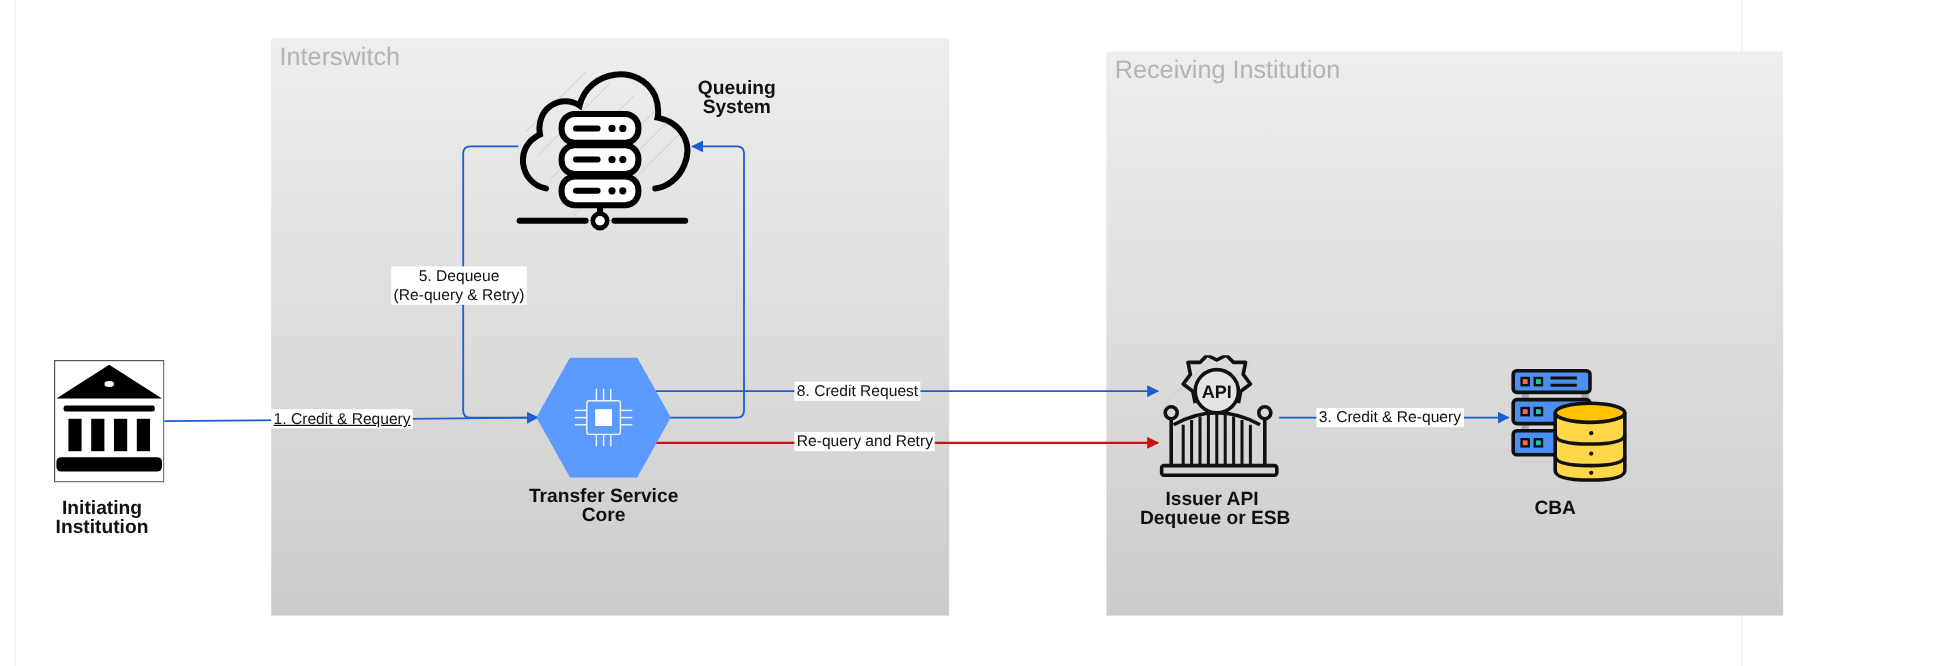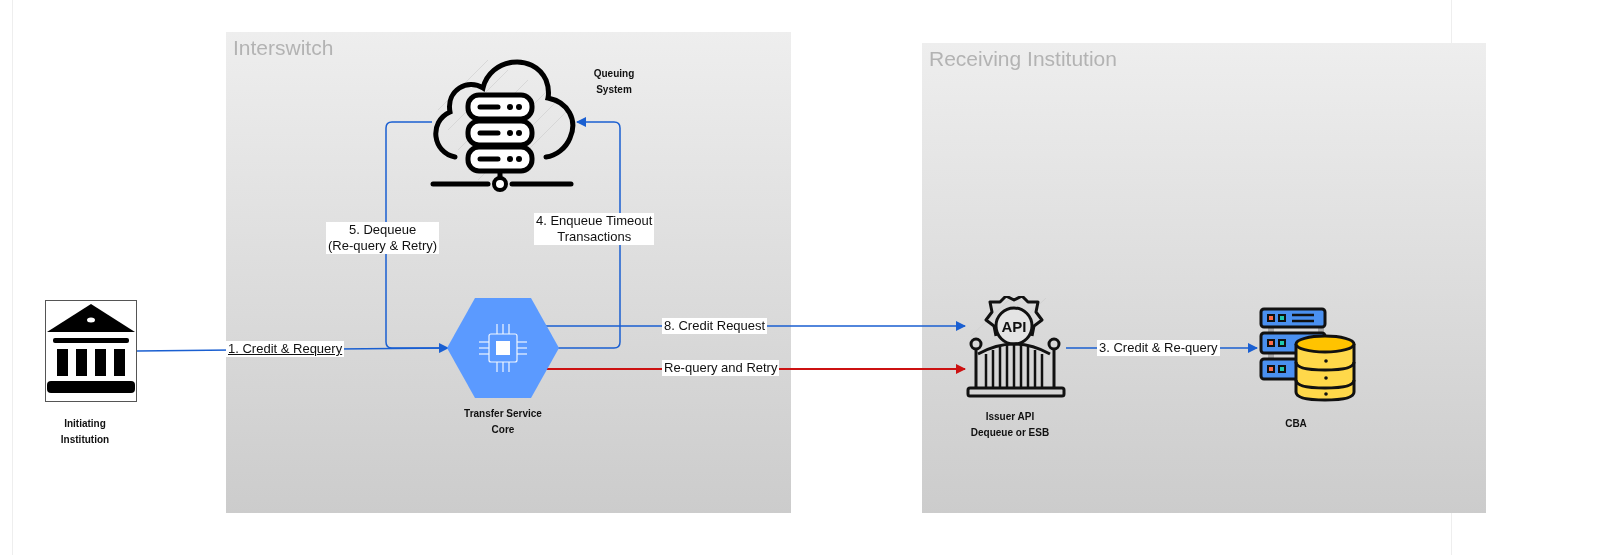--- a/index.html
+++ b/index.html
@@ -1,21 +1,21 @@
 <!DOCTYPE html>
 <html><head>
 <meta charset="utf-8">
 <style>
   html, body { margin:0; padding:0; background:#ffffff; }
   body { width:1623px; height:555px; position:relative; overflow:hidden; font-family:"Liberation Sans", sans-serif; }
   .canvas { position:absolute; left:0; top:0; width:1623px; height:555px;padding-left:36px; }
   .frame-line { position:absolute; top:0; width:1px; height:555px; background:#eeeeee; }
   .container { position:absolute; background:linear-gradient(#eeeeee, #cccccc); }
   .container-title { position:absolute; left:7px; top:4px; font-size:21px; color:#b3b3b3; white-space:nowrap; }
-  .node-label { position:absolute; font-size:10px; font-weight:bold; color:#111; text-align:center; line-height:16px; white-space:nowrap; }
+  .node-label { position:absolute; font-size:16px; font-weight:bold; color:#111; text-align:center; line-height:16px; white-space:nowrap; }
   .edge-label { position:absolute; background:#ffffff; font-size:13px; color:#111; text-align:center; line-height:16px; padding:0 2px; white-space:nowrap; }
   svg.edges { position:absolute; left:0; top:0; }
   .icon { position:absolute; }
 </style>
 </head>
 <body>
 
 <div class="canvas">
   <div class="frame-line" style="left:12px;"></div>
   <div class="frame-line" style="left:1451px;"></div>
@@ -185,21 +185,17 @@
     <circle cx="68" cy="55" r="1.8" fill="#111"></circle>
       <circle cx="68" cy="72" r="1.8" fill="#111"></circle>
       <circle cx="68" cy="88" r="1.8" fill="#111"></circle>
   </svg>
   <div class="node-label" style="left:1266px; top:416px; width:60px;">CBA</div>
 
   <div class="edge-label" style="left:226px; top:341px;text-decoration:underline;">1. Credit &amp; Requery</div>
   <div class="edge-label" style="left:662px; top:318px;">8. Credit  Request</div>
   <div class="edge-label" style="left:662px; top:360px;">Re-query and Retry</div>
   <div class="edge-label" style="left:1097px; top:340px;">3. Credit &amp; Re-query</div>
-  <div class="edge-label" style="left:534px; top:213px;">
-    <div>4. Enqueue Timeout</div>
-    <div>Transactions</div>
-  </div>
   <div class="edge-label" style="left:326px; top:222px;">
     <div>5. Dequeue</div>
     <div>(Re-query &amp; Retry)</div>
   </div>
 </div>
 
 </body></html>

